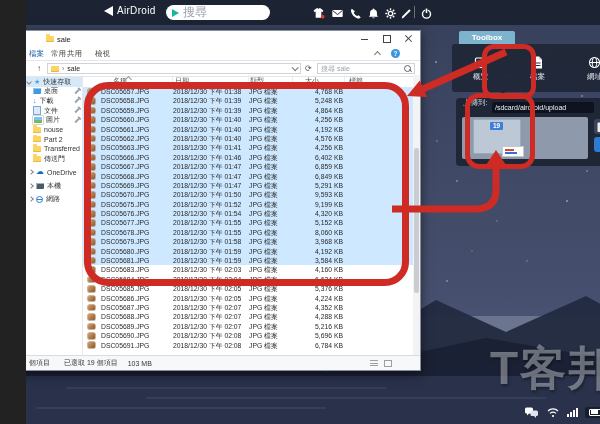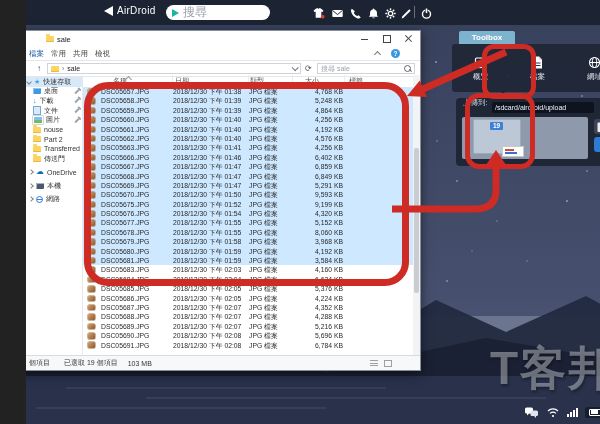--- a/index.html
+++ b/index.html
@@ -243,21 +243,21 @@
     <div id="titlebar">
       <span id="title-icon"></span>
       <span id="win-title">sale</span>
       <span class="winbtn" id="btn-min"></span>
       <span class="winbtn" id="btn-max"></span>
       <span class="winbtn" id="btn-close"></span>
     </div>
     <div id="ribbon">
       <span class="rtab file" style="left:30px">檔案</span>
       <span class="rtab" style="left:52px">常用</span>
-      <span class="rtab" style="left:74px">共用</span>
+      <span class="rtab" style="left:68px">共用</span>
       <span class="rtab" style="left:96px">檢視</span>
       <span id="ribbon-chev"></span>
       <span id="ribbon-help">?</span>
     </div>
     <div id="addressbar">
       <span id="nav-up">↑</span>
       <div id="crumbbox">
         <span class="fold"></span>
         <span class="sep">›</span>
         <span class="crumb">sale</span>

